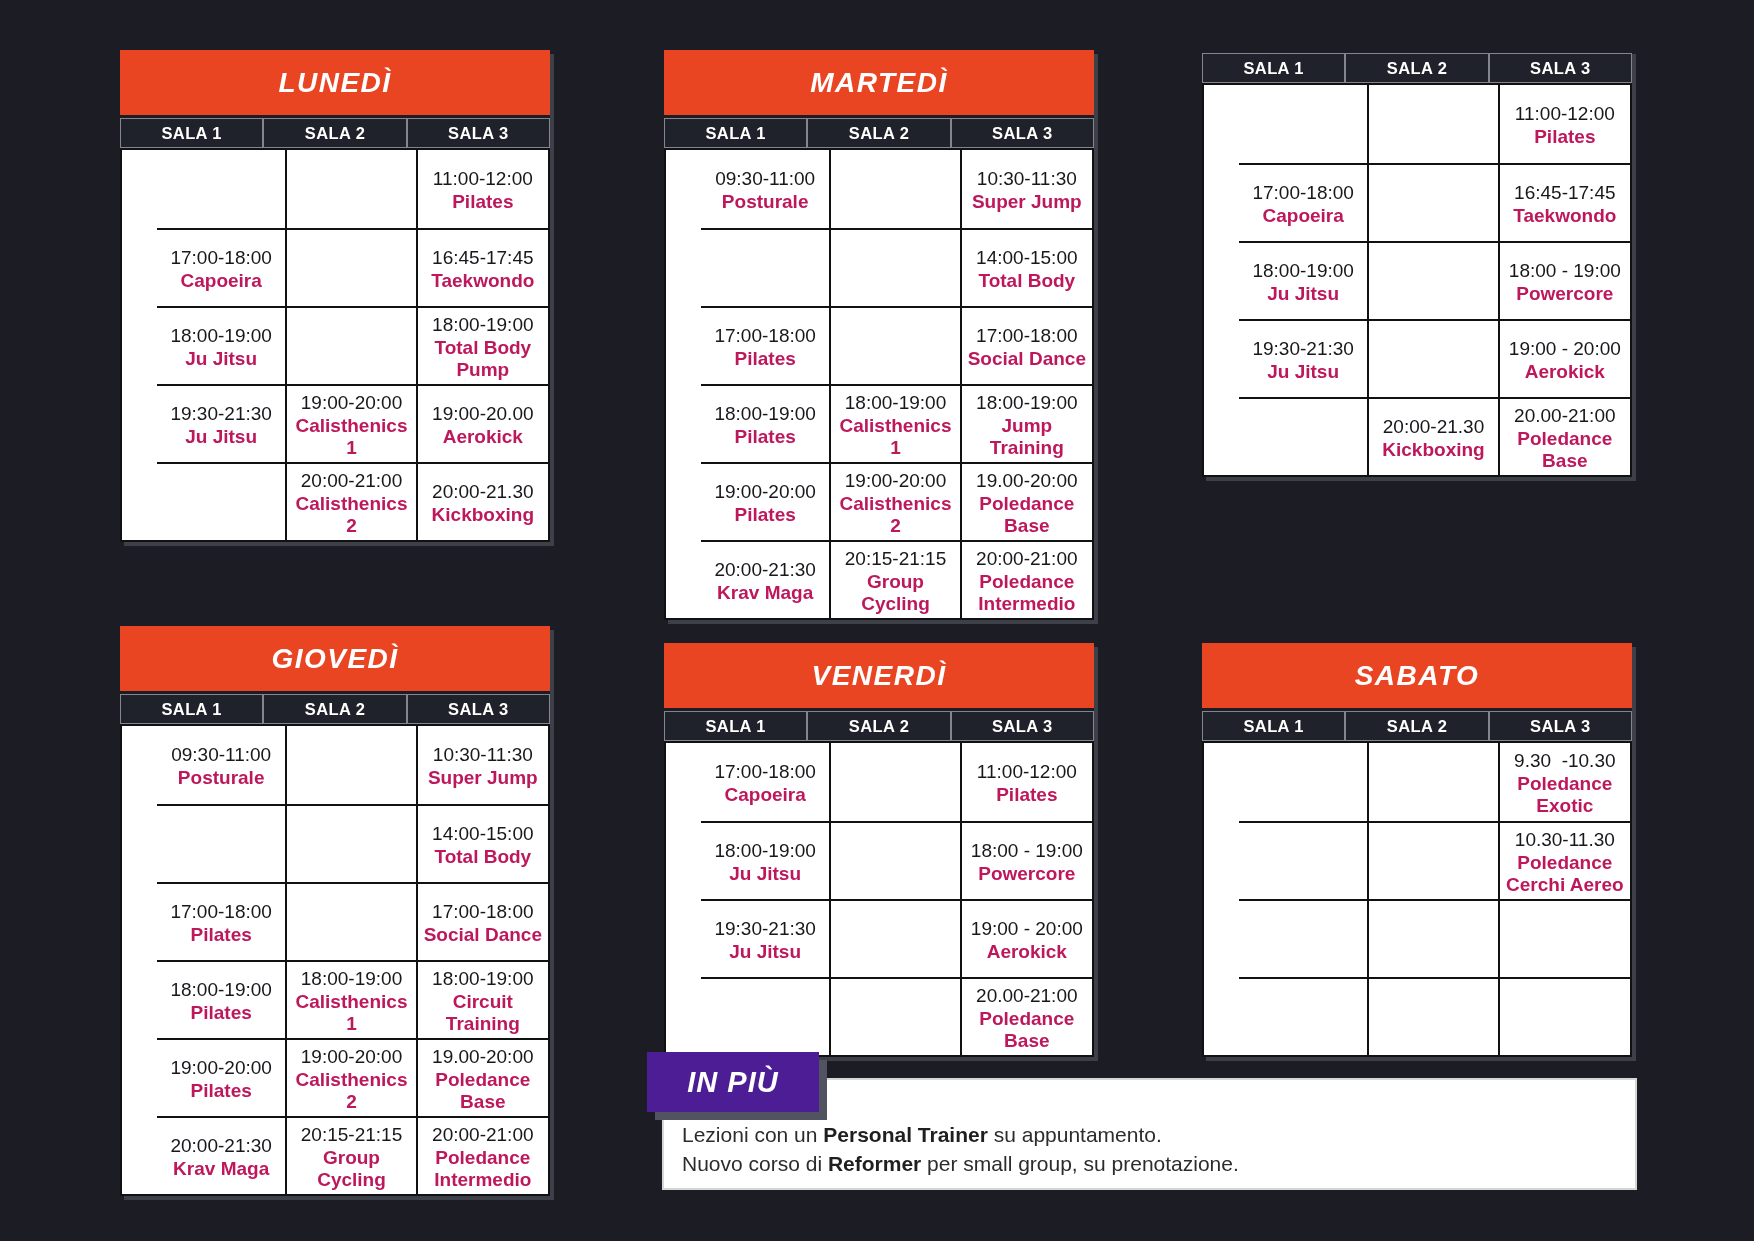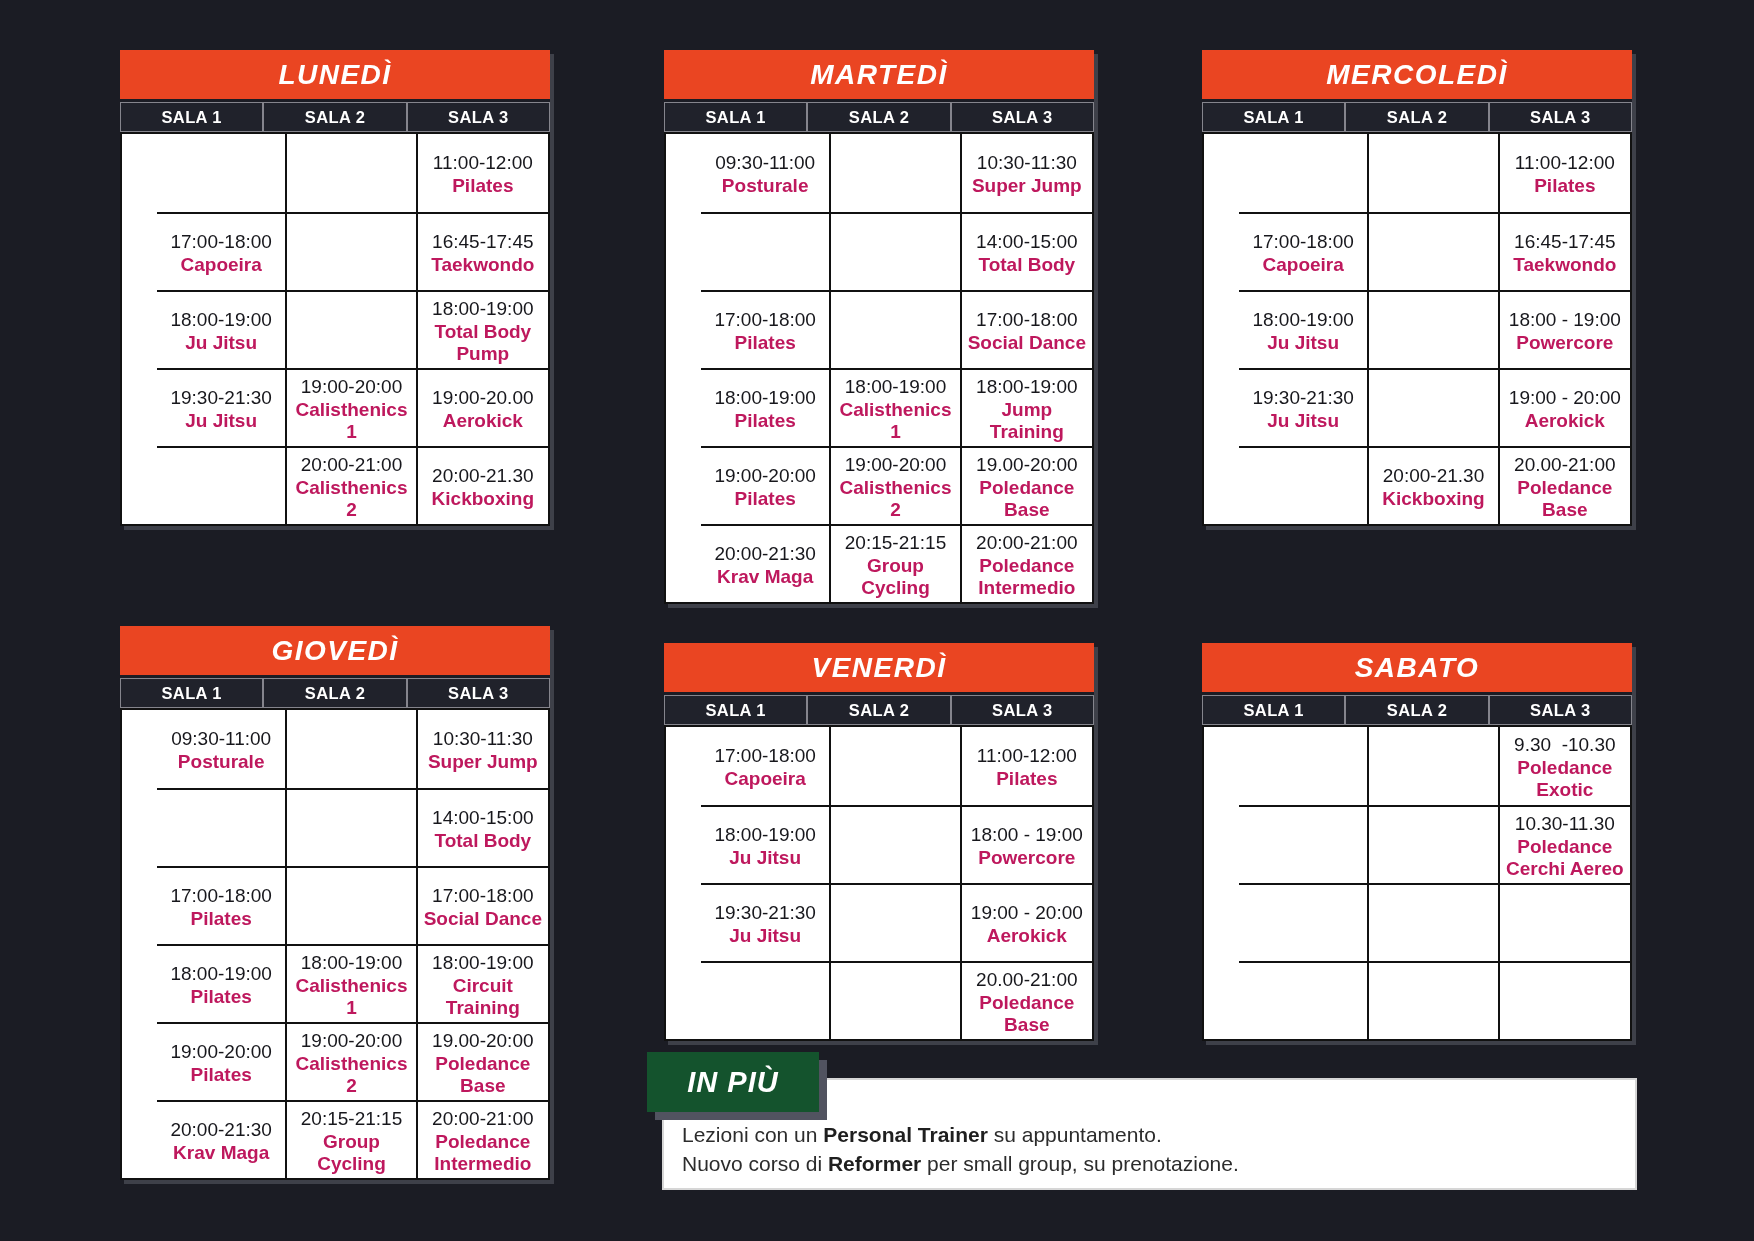--- a/index.html
+++ b/index.html
@@ -12,21 +12,21 @@
     box-shadow:4px 4px 0 #3e4049;
   }
   .t-lunedi{left:120px;top:50px}
   .t-martedi{left:664px;top:50px}
   .t-mercoledi{left:1202px;top:50px}
   .t-giovedi{left:120px;top:626px}
   .t-venerdi{left:664px;top:643px}
   .t-sabato{left:1202px;top:643px}
 
   .day-header{
-    height:49px;background:#ea4522;color:#fff;
+    height:65px;background:#ea4522;color:#fff;
     display:flex;align-items:center;justify-content:center;
     font-size:28px;font-weight:700;font-style:italic;letter-spacing:1.5px;
   }
   .sala-row{
     display:grid;grid-template-columns:repeat(3,1fr);
     height:30px;margin-top:3px;text-align:center;
   }
   .sala-cell{
     background:#20222b;border:1px solid #85858d;
     display:flex;align-items:center;justify-content:center;
@@ -41,21 +41,21 @@
     text-align:center;padding:2px 3px;background:#fff;
     border-top:2px solid #111;border-right:2px solid #111;min-width:0;
   }
   .cell:nth-child(-n+3){border-top:none}
   .cell:nth-child(3n){border-right:none}
   .time{font-size:19px;color:#17171c;line-height:25px;white-space:pre-wrap;}
   .course{font-size:19px;font-weight:700;color:#be185d;line-height:22px;}
 
   .inpiu-badge{
     position:absolute;left:647px;top:1052px;width:172px;height:60px;
-    background:#14532d;color:#fff;z-index:2;
+    background:#4c1d95;color:#fff;z-index:2;
     display:flex;align-items:center;justify-content:center;
     font-size:29px;font-weight:700;font-style:italic;letter-spacing:1px;
     box-shadow:8px 8px 0 #515360;
   }
   .extra-box{
     position:absolute;left:662px;top:1078px;width:975px;height:112px;
     background:#fff;border:2px solid #d6d6d6;box-sizing:border-box;
     z-index:1;padding:40px 36px 0 18px;
   }
   .extra-line{
@@ -189,21 +189,20 @@
           <div class="course">Group Cycling</div>
         </div>
         <div class="cell">
           <div class="time">20:00-21:00</div>
           <div class="course">Poledance Intermedio</div>
         </div>
       </div>
   </div>
 
   <div class="day-table t-mercoledi">
-    <div class="day-header">MERCOLEDÌ</div>
     <div class="sala-row">
         <div class="sala-cell">SALA 1</div>
         <div class="sala-cell">SALA 2</div>
         <div class="sala-cell">SALA 3</div>
       </div>
     <div class="grid">
         <div class="cell"></div>
         <div class="cell"></div>
         <div class="cell">
           <div class="time">11:00-12:00</div>

